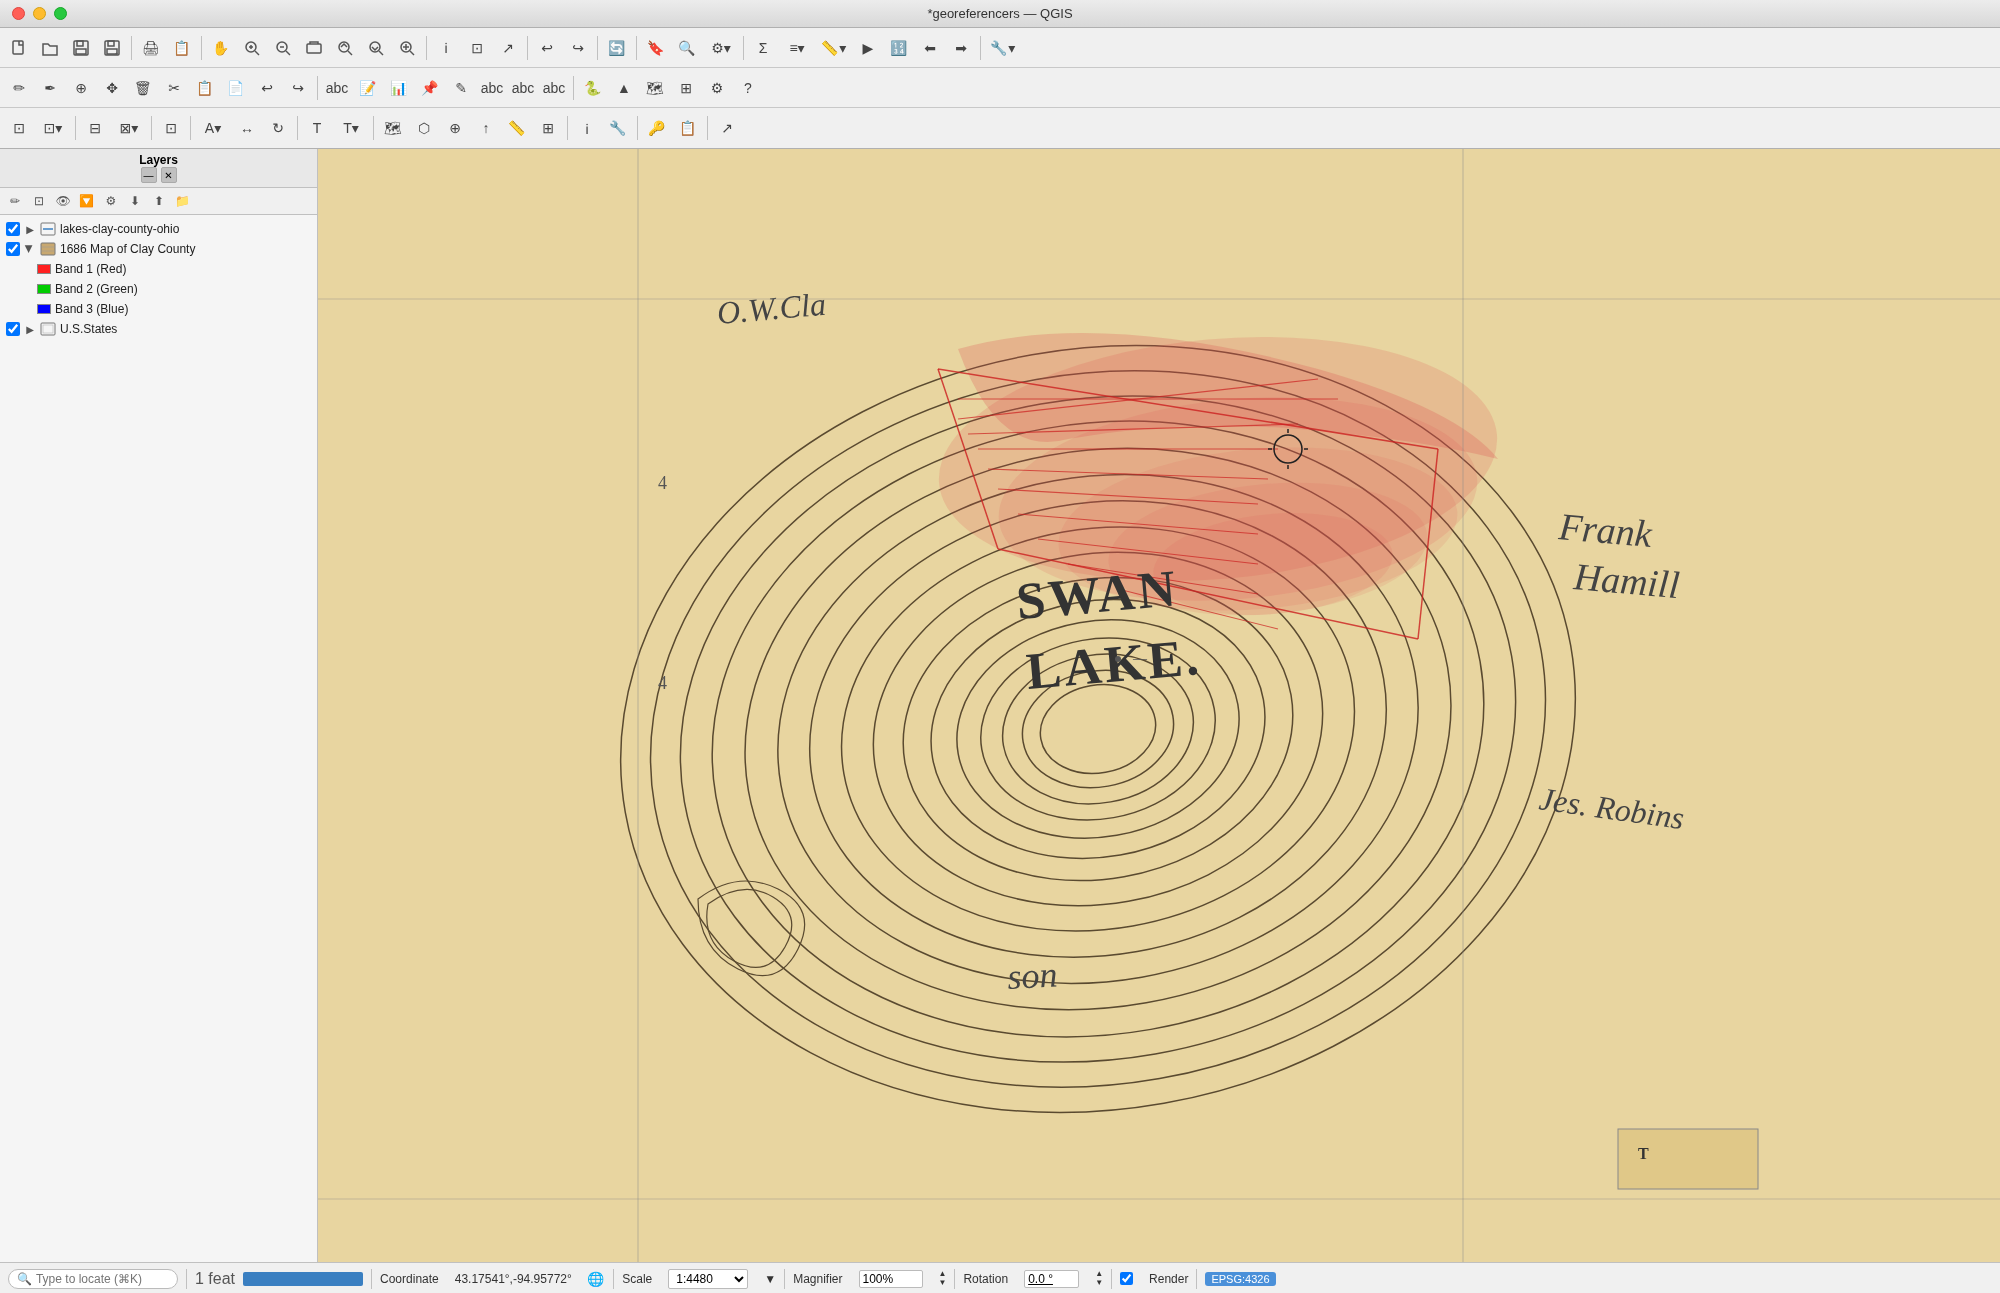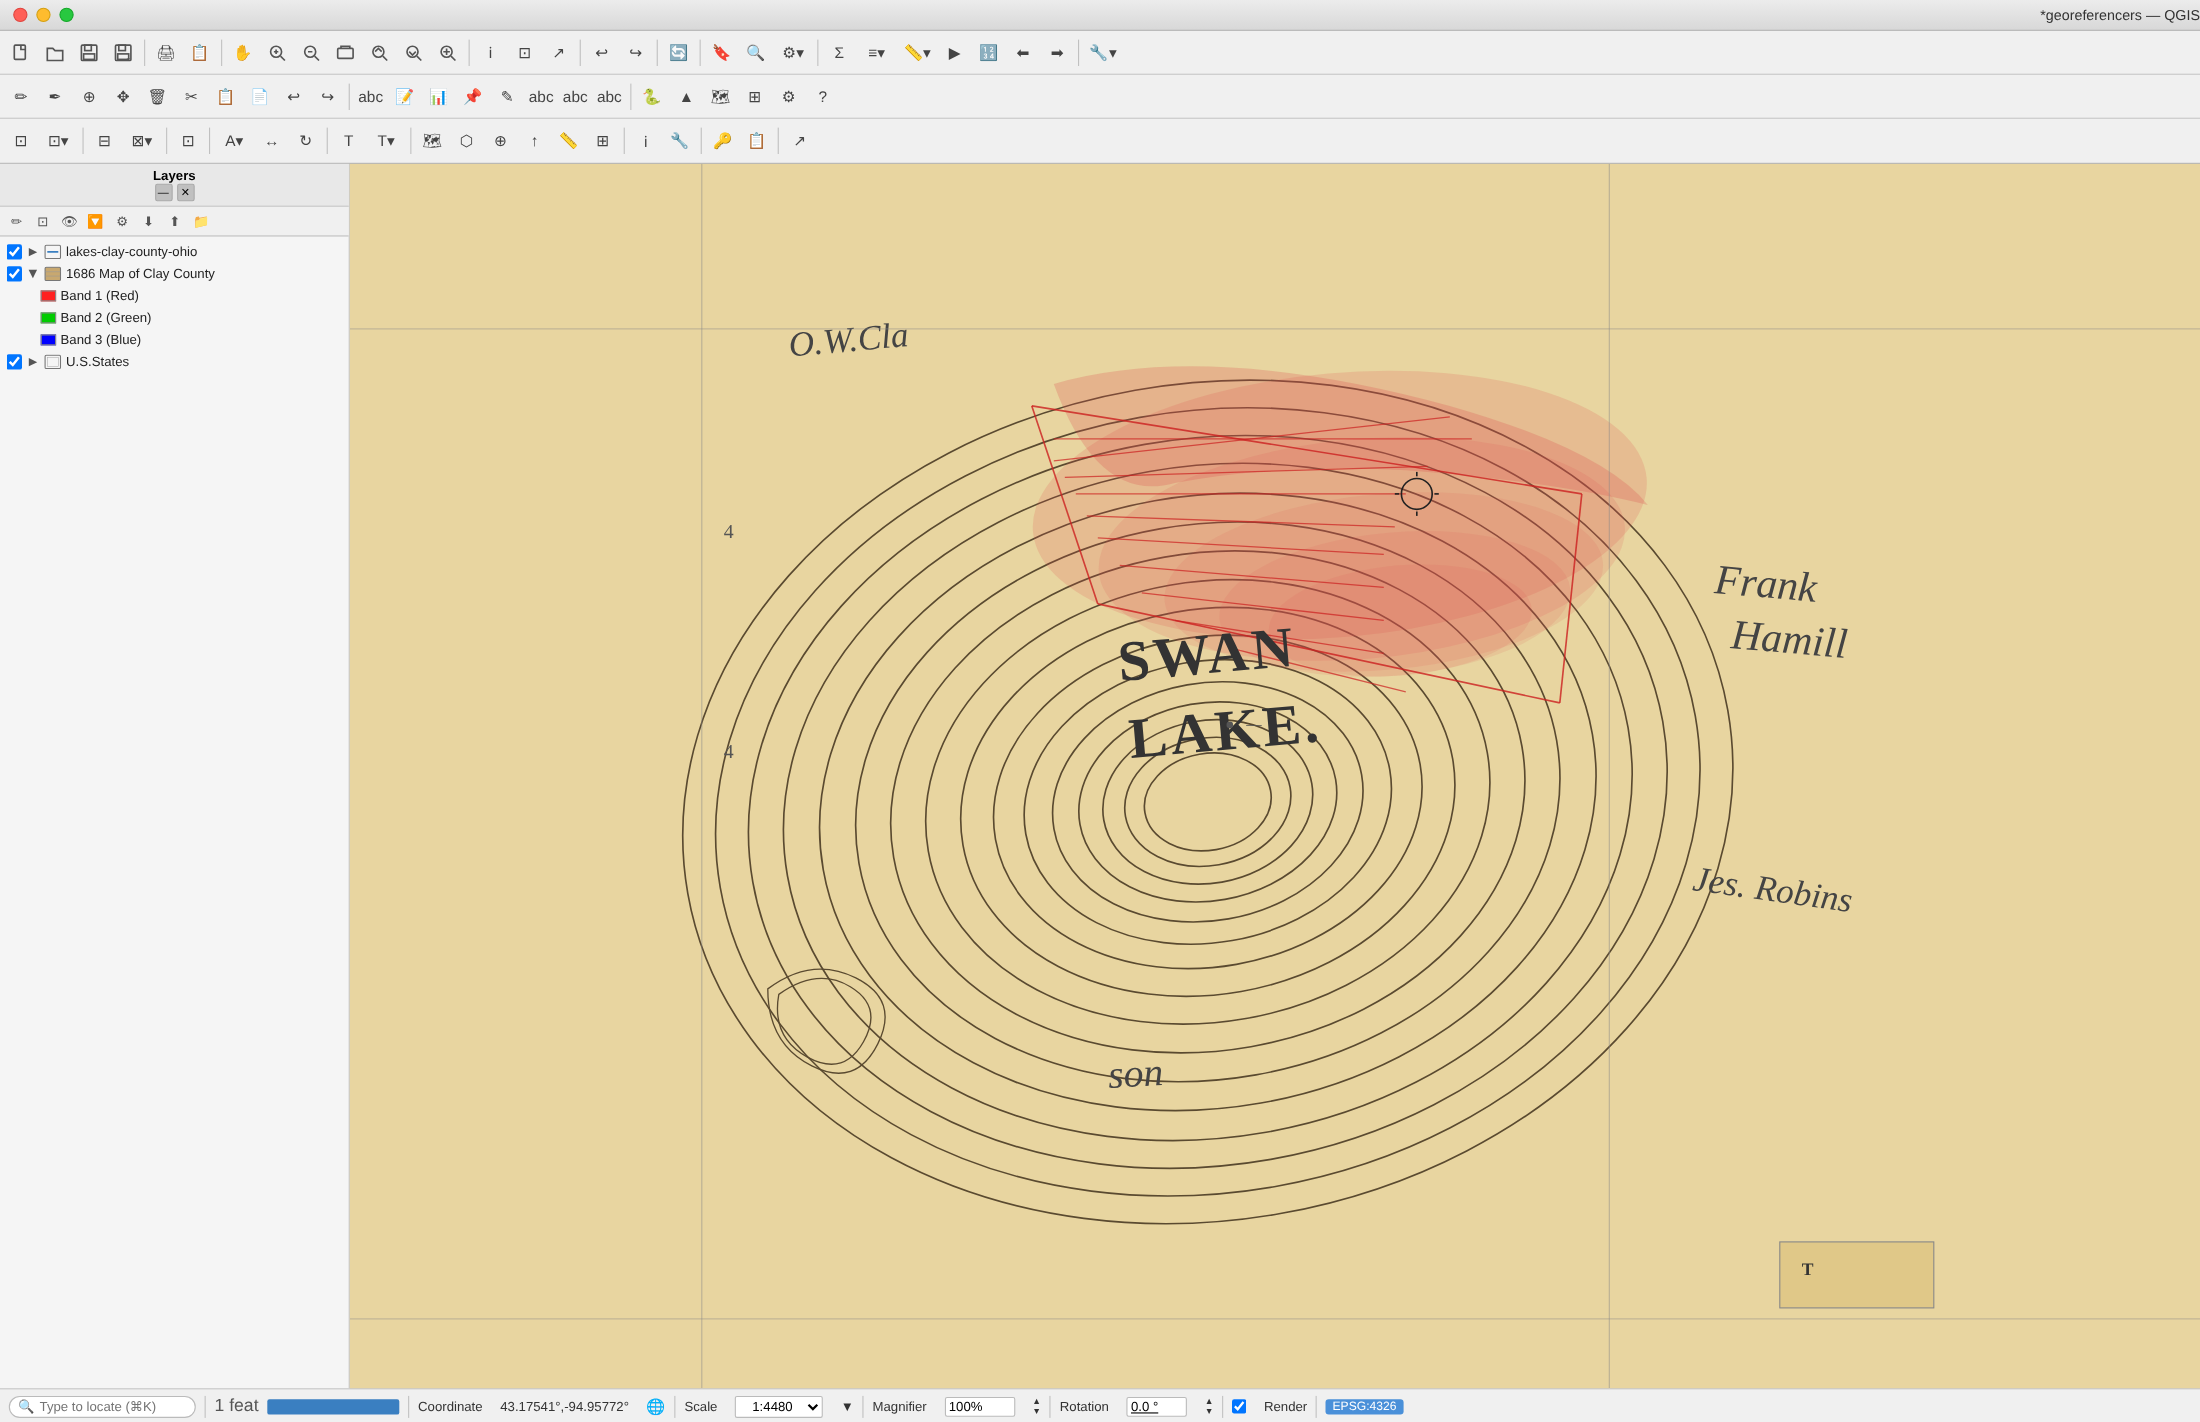--- a/index.html
+++ b/index.html
@@ -13,21 +13,21 @@
       position: relative;
     }
 
     
     #titlebar {
       width: 100%;
       height: 28px;
       background: linear-gradient(to bottom, #ececec, #d8d8d8);
       display: flex;
       align-items: center;
-      justify-content: flex-end;
+      justify-content: center;
       border-bottom: 1px solid #b0b0b0;
       position: relative;
     }
     #titlebar .window-controls {
       position: absolute;
       left: 12px;
       display: flex;
       gap: 8px;
       align-items: center;
     }
@@ -631,21 +631,21 @@
   <div class="status-field">
     <span>Coordinate</span>
     <span style="font-size:12px; color:#333;">43.17541°,-94.95772°</span>
     <span style="font-size:14px;">🌐</span>
   </div>
 
   <div class="status-divider"></div>
 
   <div class="status-field">
     <span>Scale</span>
-    <select style="width:80px;text-align:center;">
+    <select style="width:80px;">
       <option>1:4480</option>
       <option>1:1000</option>
       <option>1:5000</option>
       <option>1:10000</option>
       <option>1:50000</option>
     </select>
     <span>▼</span>
   </div>
 
   <div class="status-divider"></div>

